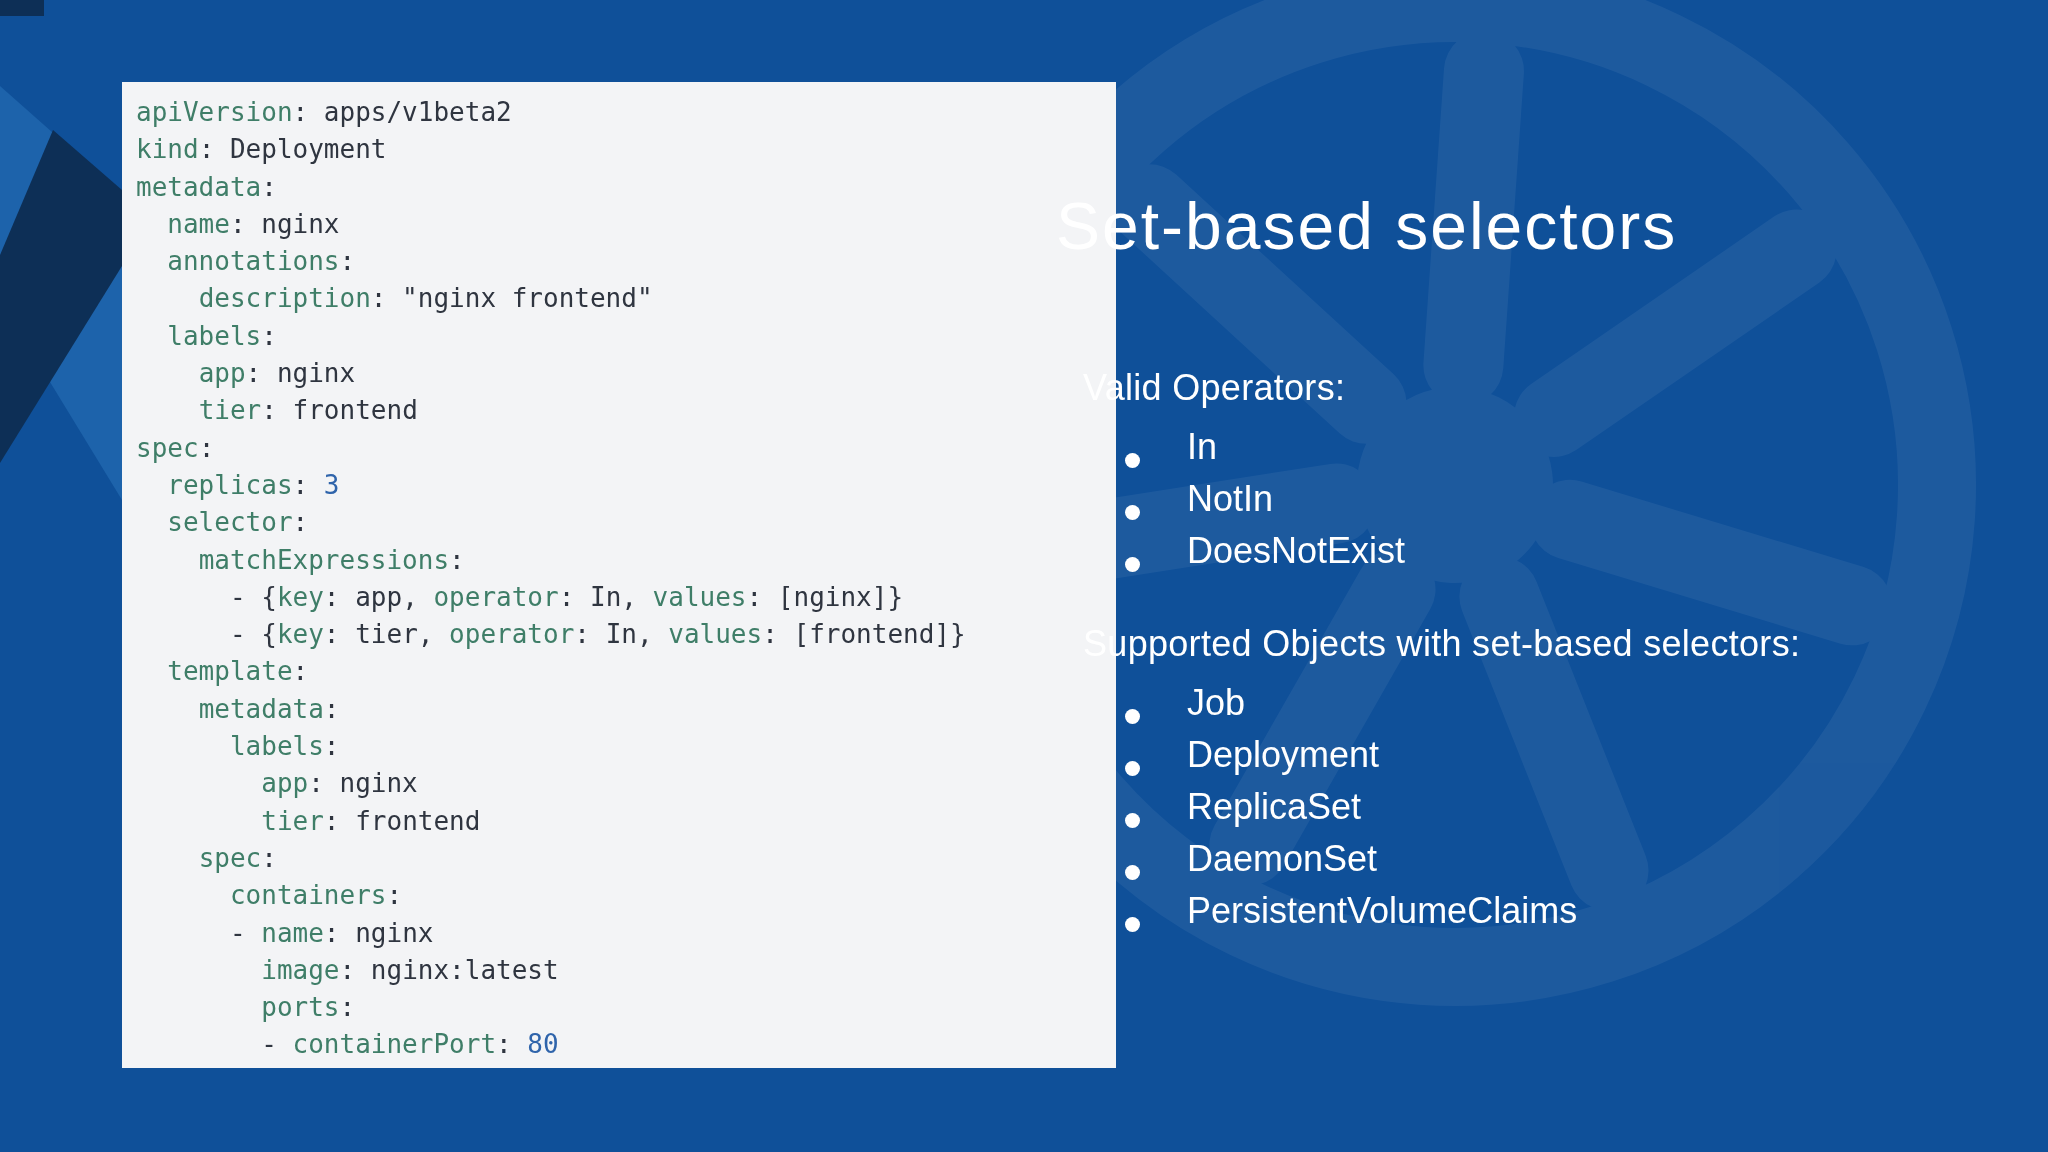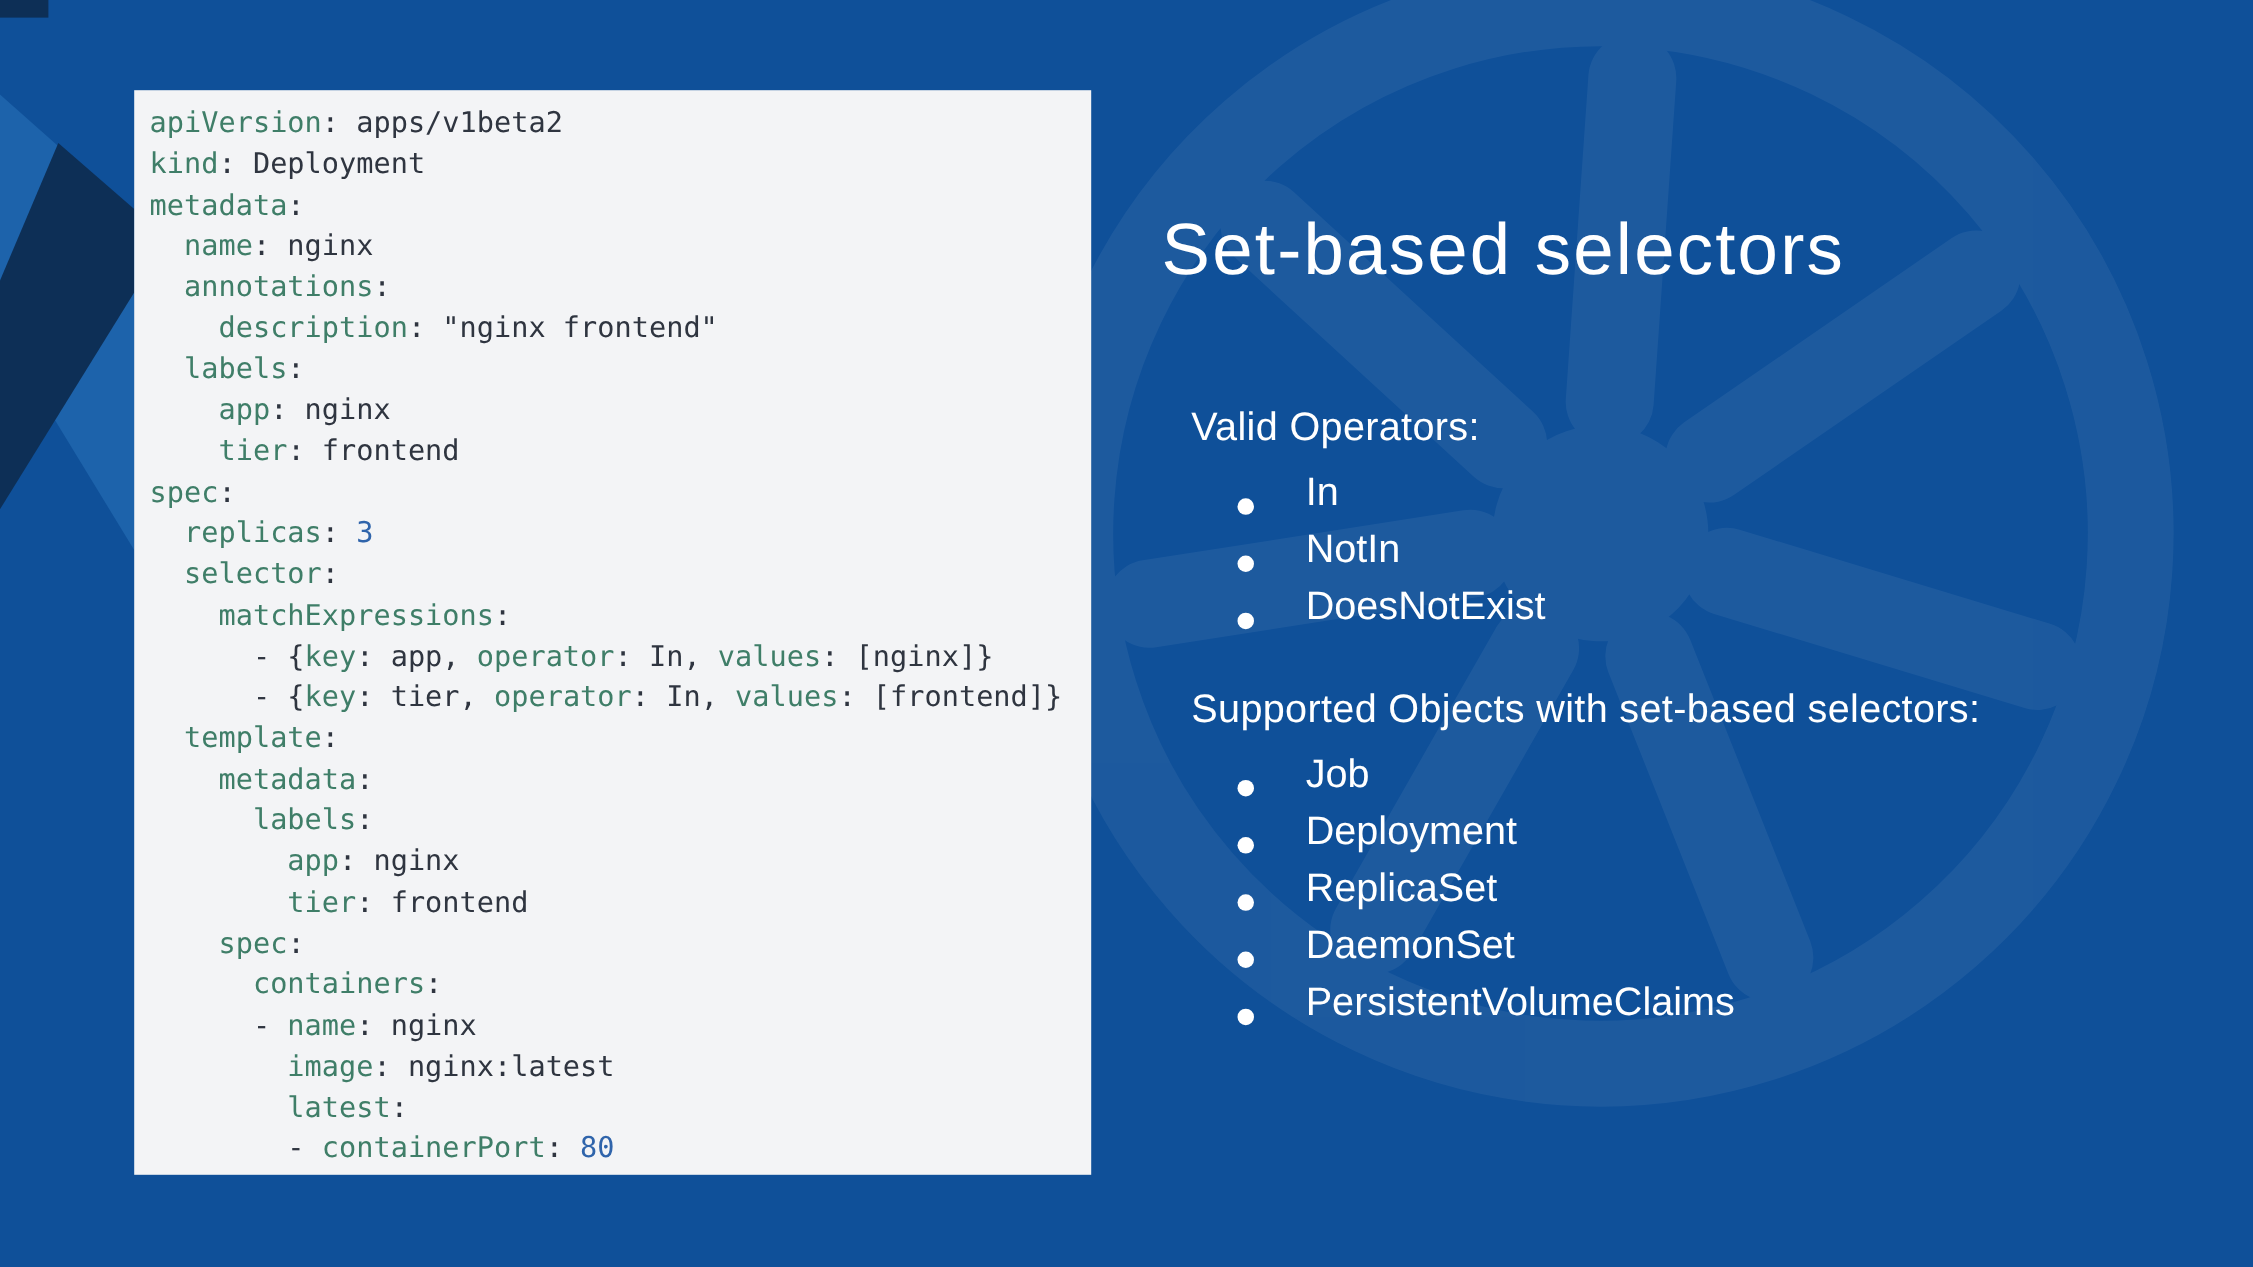--- a/index.html
+++ b/index.html
@@ -11,21 +11,21 @@
   
   .bg-decor{position:absolute;left:0;top:0;width:2048px;height:1152px;display:block;}
   .band-light{fill:var(--band-light,#1d63ab);}
   .band-dark{fill:var(--band-dark,#0d2f56);}
   .wheel{opacity:0.055;}
   .wheel .stroke{stroke:#ffffff;fill:none;}
   .wheel .fill{fill:#ffffff;}
 
   
   .code-panel{
-    position:absolute;left:122px;top:82px;width:870px;height:986px;
+    position:absolute;left:122px;top:82px;width:994px;height:986px;
     box-sizing:border-box;padding:12px 0 0 14px;
     background:var(--panel,#f3f4f6);
     font-family:"DejaVu Sans Mono","Liberation Mono",monospace;
     font-size:26px;
   }
   .code-line{height:37.3px;line-height:37.3px;white-space:pre;}
   .tok-key{color:var(--tok-key,#3f7e68);}
   .tok-plain{color:var(--tok-plain,#2f3540);}
   .tok-num{color:var(--tok-num,#2f64ab);}
 
@@ -93,21 +93,21 @@
       <div class="code-line"><span class="tok-plain">      - {</span><span class="tok-key">key</span><span class="tok-plain">: tier, </span><span class="tok-key">operator</span><span class="tok-plain">: In, </span><span class="tok-key">values</span><span class="tok-plain">: [frontend]}</span></div>
       <div class="code-line"><span class="tok-plain">  </span><span class="tok-key">template</span><span class="tok-plain">:</span></div>
       <div class="code-line"><span class="tok-plain">    </span><span class="tok-key">metadata</span><span class="tok-plain">:</span></div>
       <div class="code-line"><span class="tok-plain">      </span><span class="tok-key">labels</span><span class="tok-plain">:</span></div>
       <div class="code-line"><span class="tok-plain">        </span><span class="tok-key">app</span><span class="tok-plain">: nginx</span></div>
       <div class="code-line"><span class="tok-plain">        </span><span class="tok-key">tier</span><span class="tok-plain">: frontend</span></div>
       <div class="code-line"><span class="tok-plain">    </span><span class="tok-key">spec</span><span class="tok-plain">:</span></div>
       <div class="code-line"><span class="tok-plain">      </span><span class="tok-key">containers</span><span class="tok-plain">:</span></div>
       <div class="code-line"><span class="tok-plain">      - </span><span class="tok-key">name</span><span class="tok-plain">: nginx</span></div>
       <div class="code-line"><span class="tok-plain">        </span><span class="tok-key">image</span><span class="tok-plain">: nginx:latest</span></div>
-      <div class="code-line"><span class="tok-plain">        </span><span class="tok-key">latest</span><span class="tok-plain">:</span></div>
+      <div class="code-line"><span class="tok-plain">        </span><span class="tok-key">ports</span><span class="tok-plain">:</span></div>
       <div class="code-line"><span class="tok-plain">        - </span><span class="tok-key">containerPort</span><span class="tok-plain">: </span><span class="tok-num">80</span></div>
     </div>
 </div>
 
 <h1 class="slide-title">Set-based selectors</h1>
 
 <div class="content-sections" id="content-sections">
     <div class="section">
       <div class="section-heading">Valid Operators:</div>
       <ul class="bullets">

